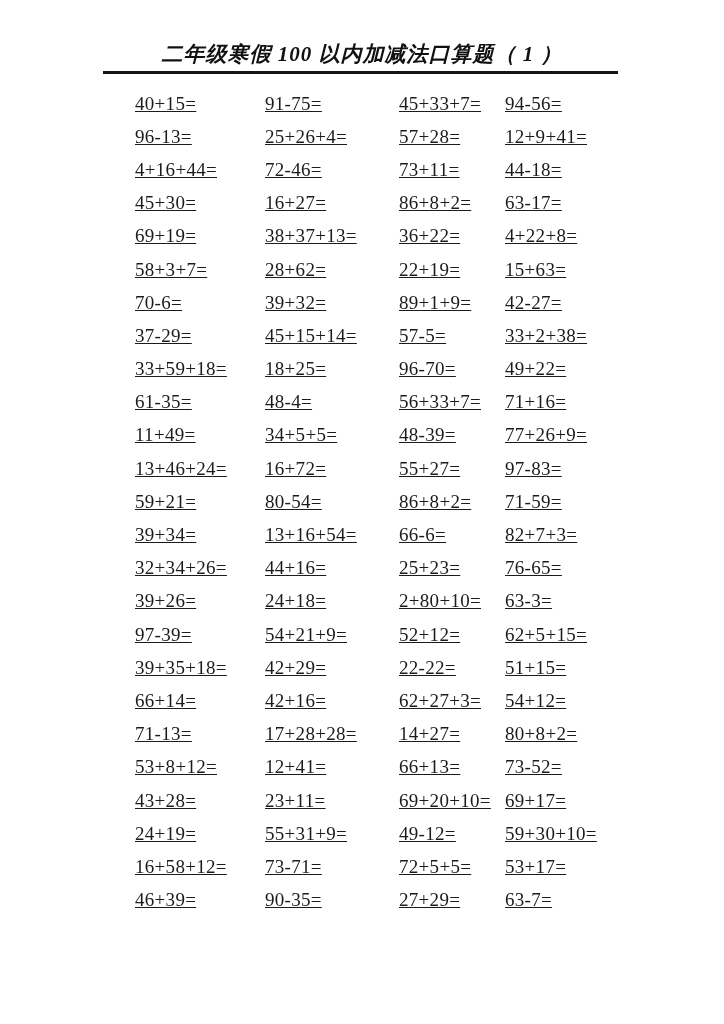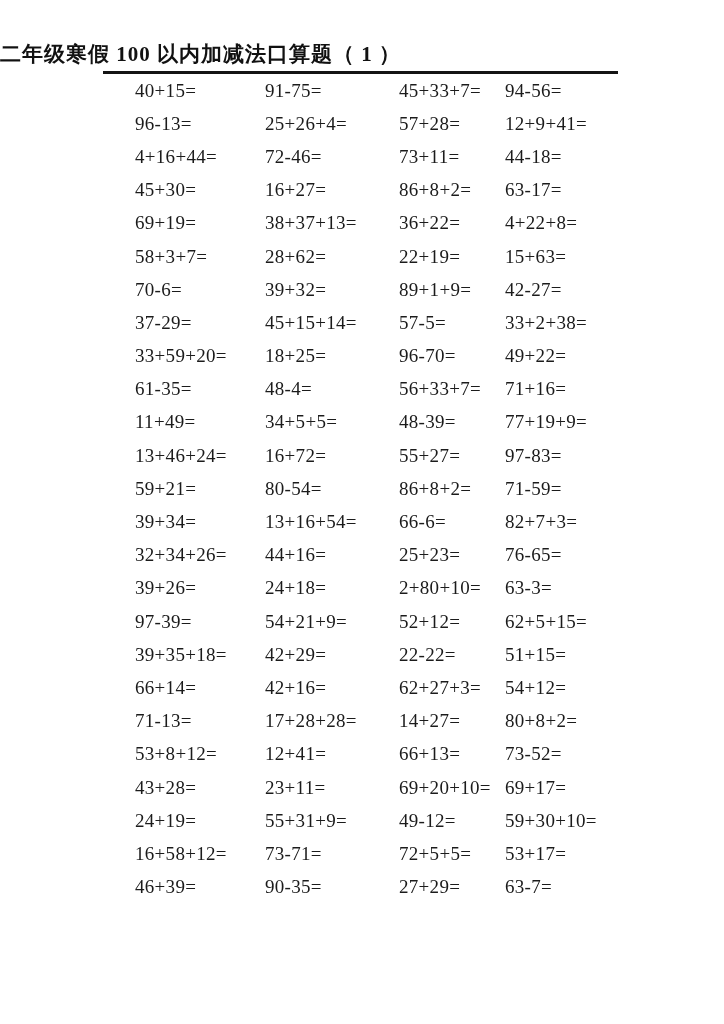--- a/index.html
+++ b/index.html
@@ -18,46 +18,49 @@
   .page {
     position: absolute;
     inset: 0;
     background: #ffffff;
   }
   .title {
     position: absolute;
     top: 41px;
     left: 0;
     width: 724px;
+    text-align: center;
     font-weight: bold;
     font-size: 21px;
     line-height: 26px;
     letter-spacing: 1px;
     color: #111111;
     white-space: nowrap;
+    font-style: italic;
   }
   .rule {
     position: absolute;
     top: 71px;
     left: 103px;
     width: 515px;
     height: 2.5px;
     background: #141414;
   }
   .grid {
     position: absolute;
-    top: 74px;
+    top: 87px;
     left: 135px;
     width: 486px;
     display: grid;
     grid-template-columns: 130px 134px 106px 1fr;
     grid-auto-rows: 33.2px;
     align-items: center;
     font-size: 19px;
     letter-spacing: 0.3px;
+    text-decoration: underline;
   }
   .cell {
     white-space: nowrap;
     color: #1b1b1b;
   }
 </style>
 </head>
 <body>
 
 <div class="page">
@@ -89,32 +92,32 @@
       <div class="cell">22+19=</div>
       <div class="cell">15+63=</div>
       <div class="cell">70-6=</div>
       <div class="cell">39+32=</div>
       <div class="cell">89+1+9=</div>
       <div class="cell">42-27=</div>
       <div class="cell">37-29=</div>
       <div class="cell">45+15+14=</div>
       <div class="cell">57-5=</div>
       <div class="cell">33+2+38=</div>
-      <div class="cell">33+59+20=</div>
+      <div class="cell">33+59+18=</div>
       <div class="cell">18+25=</div>
       <div class="cell">96-70=</div>
       <div class="cell">49+22=</div>
       <div class="cell">61-35=</div>
       <div class="cell">48-4=</div>
       <div class="cell">56+33+7=</div>
       <div class="cell">71+16=</div>
       <div class="cell">11+49=</div>
       <div class="cell">34+5+5=</div>
       <div class="cell">48-39=</div>
-      <div class="cell">77+19+9=</div>
+      <div class="cell">77+26+9=</div>
       <div class="cell">13+46+24=</div>
       <div class="cell">16+72=</div>
       <div class="cell">55+27=</div>
       <div class="cell">97-83=</div>
       <div class="cell">59+21=</div>
       <div class="cell">80-54=</div>
       <div class="cell">86+8+2=</div>
       <div class="cell">71-59=</div>
       <div class="cell">39+34=</div>
       <div class="cell">13+16+54=</div>

